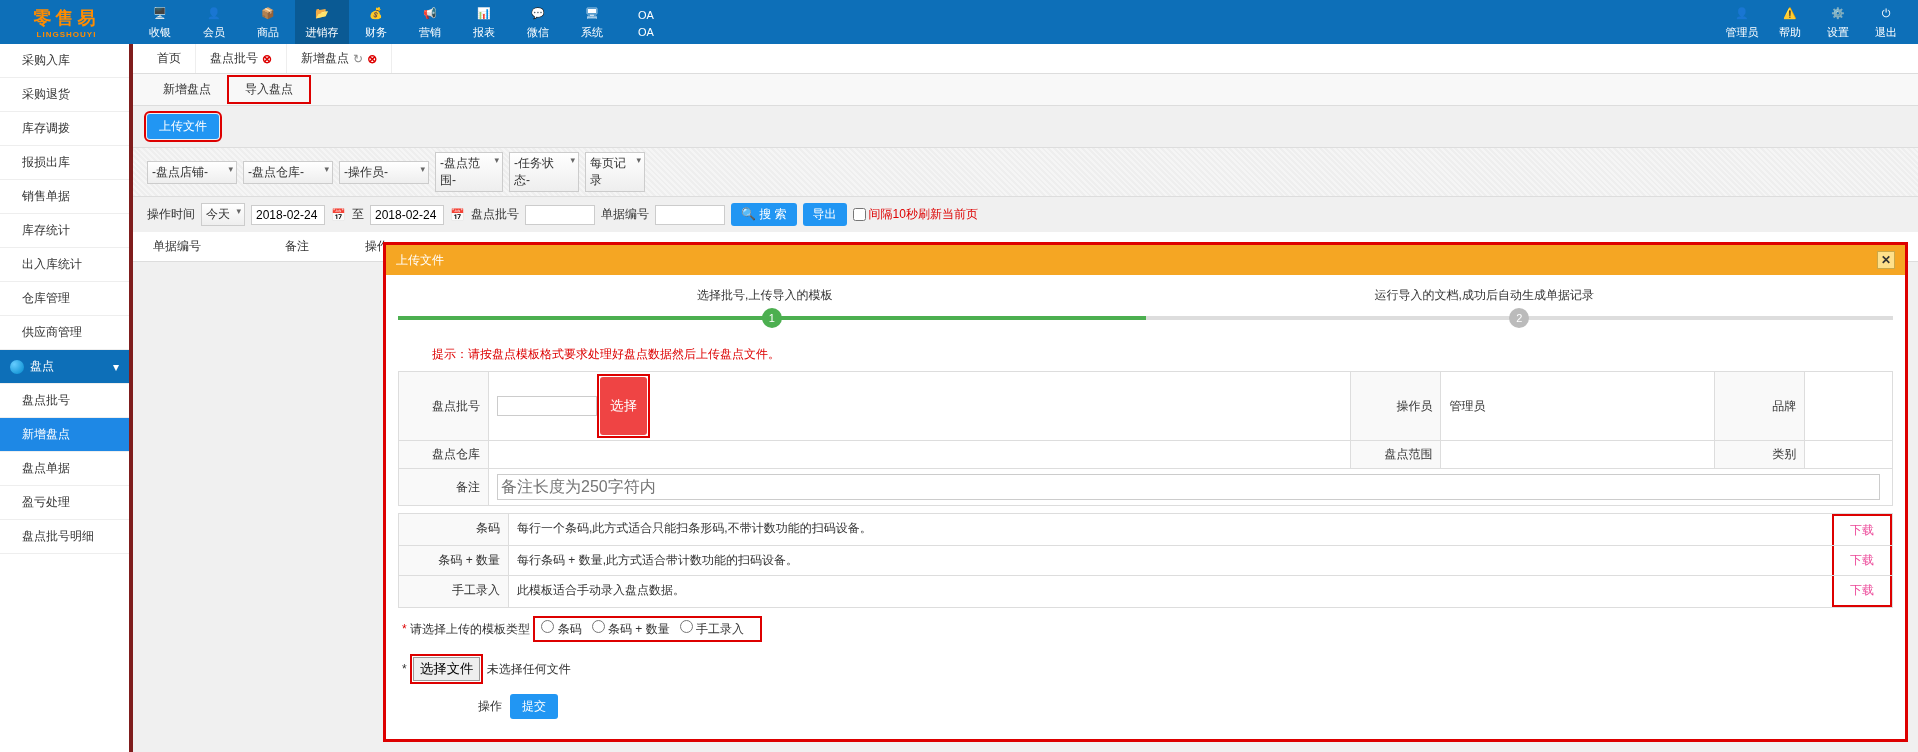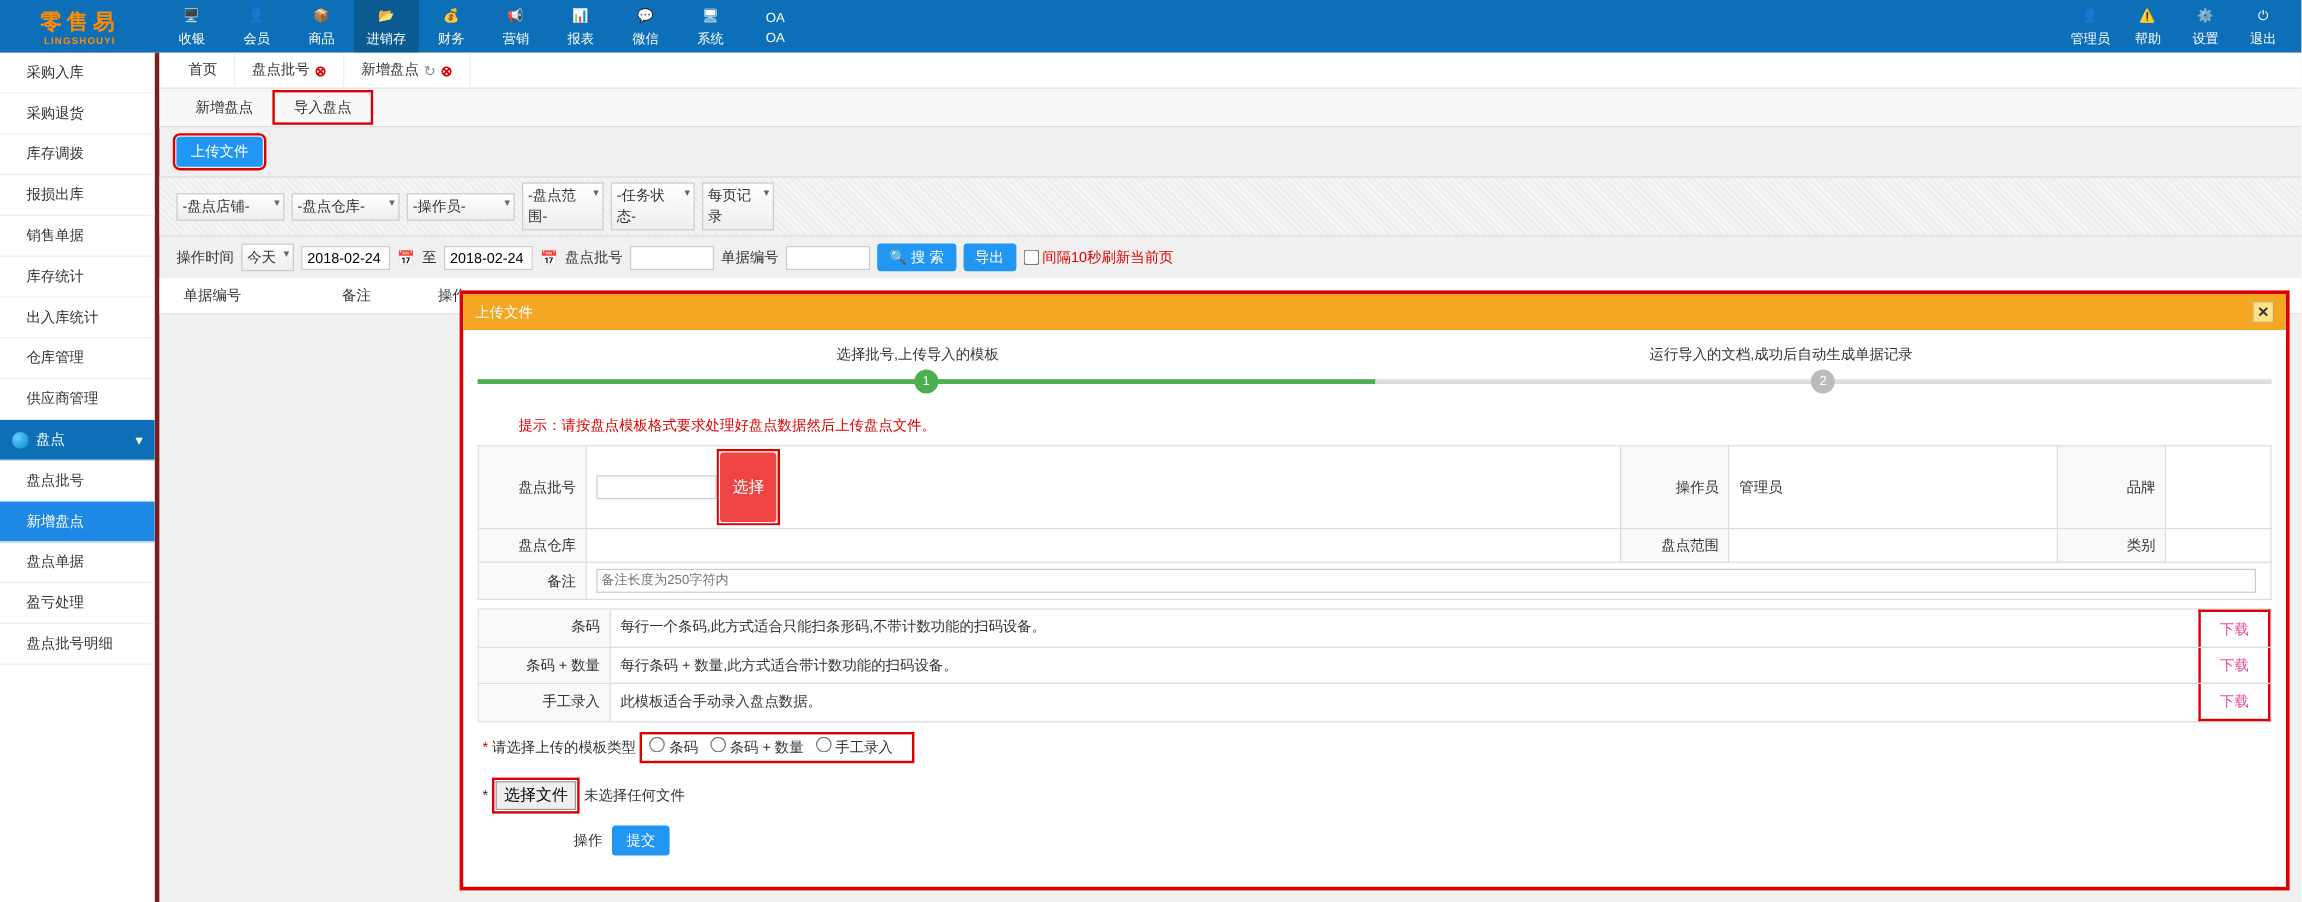--- a/index.html
+++ b/index.html
@@ -67,21 +67,21 @@
 .tpl-dl{width:60px;padding:6px;text-align:center;}
 .tpl-dl a{color:#ec4899;cursor:pointer;}
 .radio-row{padding:8px 4px;}
 .radio-row .req{color:#d00;}
 .radio-box{border:2px solid #d00; padding:2px 6px; display:inline-block;}
 .file-row{padding:4px;}
 .file-btn{border:1px solid #999; background:#eee; padding:2px 6px; cursor:pointer;}
 .file-boxed{border:2px solid #d00; display:inline-block; padding:1px;}
 .op-row{display:flex;align-items:center;gap:8px;padding:6px 4px;}
 .op-lbl{width:100px;text-align:right;}
-.remark-input{width:calc(100% - 4px);border:1px solid #ccc;padding:3px;font-size:11px;}
+.remark-input{width:calc(100% - 4px);border:1px solid #ccc;padding:3px;font-size:16px;}
 </style>
 </head>
 <body>
 
 <div class="top-nav">
   <div class="logo">
     <div class="logo-main">零售易</div>
     <div class="logo-sub">LINGSHOUYI</div>
   </div>
   <div class="nav-items" id="nav-items">

